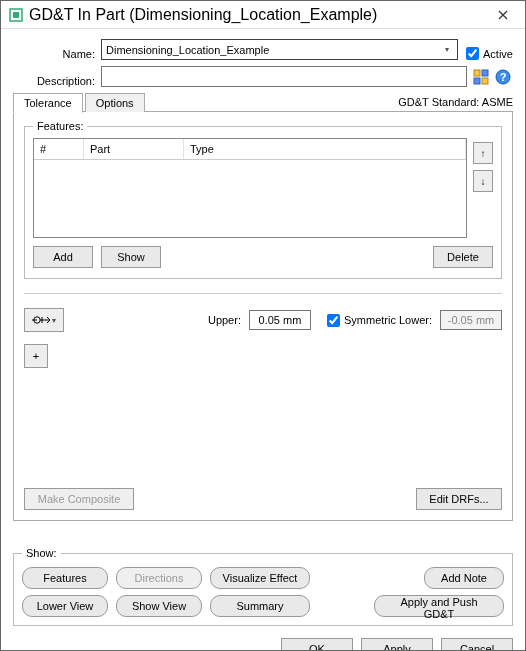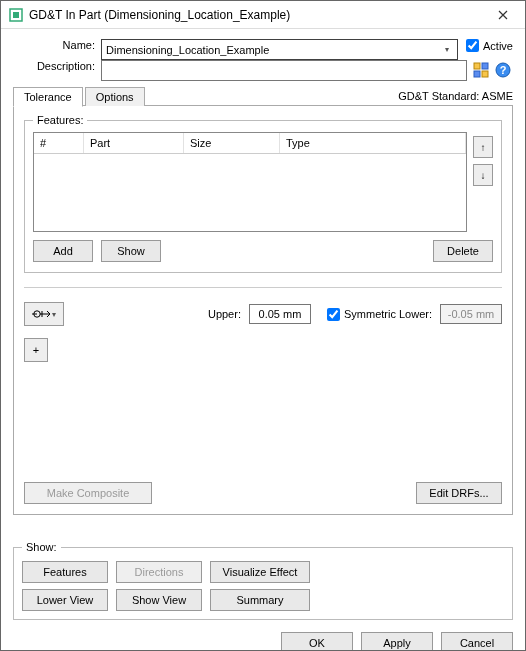--- a/index.html
+++ b/index.html
@@ -18,33 +18,33 @@
     display: flex;
     align-items: center;
     padding: 0 2px 0 8px;
     background: #fff;
     border-bottom: 1px solid #ddd;
   }
   .titlebar .app-icon {
     width: 14px; height: 14px;
     margin-right: 6px;
   }
-  .titlebar .title { flex: 1; font-size: 12px; }
+  .titlebar .title { flex: 1; font-size: 16px; }
   .titlebar .close {
     width: 40px; height: 26px;
     display:flex; align-items:center; justify-content:center;
     font-size: 14px;
   }
 
   .content { padding: 10px 12px 8px 12px; }
 
   .form-row {
     display: flex;
-    align-items: flex-start;
-    margin-bottom: 0;
+    align-items: flex-end;
+    margin-bottom: 6px;
   }
   .form-row .lbl {
     width: 88px;
     text-align: right;
     padding-right: 6px;
   }
   .name-combo {
     flex: 1;
     height: 21px;
     border: 1px solid #404040;
@@ -173,21 +173,21 @@
 
   fieldset.show {
     border:1px solid #bbb;
     padding:8px;
     margin: 18px 12px 8px 12px;
   }
   .show-grid {
     display:flex; gap:8px; flex-wrap:wrap;
   }
   .show-grid .col { display:flex; flex-direction:column; gap:6px; }
-  .show-grid .btn { width:86px; }
+  .show-grid .btn { width:86px;border-radius:10px; }
   .show-grid .wide { width:130px; }
 
   .okrow {
     display:flex; justify-content:flex-end; gap:8px;
     padding: 4px 12px 10px 12px;
   }
   .okrow .btn { width:72px; }
 </style>
 </head>
 <body>
@@ -248,21 +248,20 @@
   </div>
 
   <div class="page">
     <fieldset class="features">
       <legend>Features:</legend>
       <div class="grid-area">
         <div class="grid">
           <div class="grid-header">
             <div class="col-num">#</div>
             <div class="col-part">Part</div>
-            <div class="col-size">Size</div>
             <div class="col-type">Type</div>
           </div>
         </div>
         <div class="grid-side">
           <div class="arrowbtn">
             <span>↑</span>
           </div>
           <div class="arrowbtn">
             <span>↓</span>
           </div>
@@ -296,21 +295,21 @@
       </label>
       <input class="num-input ro" readonly="" value="-0.05 mm" style="">
     </div>
     <div class="plusbtn">
       <span>+</span>
     </div>
 
     <div class="tol-spacer"></div>
 
     <div class="bottom-btns">
-      <button class="btn" disabled="" style="width:128px">Make Composite</button>
+      <button class="btn" disabled="" style="width:110px">Make Composite</button>
       <div style="flex:1"></div>
       <button class="btn" style="width:86px">Edit DRFs...</button>
     </div>
   </div>
 </div>
 
 <fieldset class="show">
   <legend>Show:</legend>
   <div class="show-grid">
     <div class="col">
@@ -319,20 +318,24 @@
     </div>
     <div class="col">
       <button class="btn" disabled="">Directions</button>
       <button class="btn">Show View</button>
     </div>
     <div class="col">
       <button class="btn" style="width:100px">Visualize Effect</button>
       <button class="btn" style="width:100px">Summary</button>
     </div>
     <div style="flex:1"></div>
+    <div class="col">
+      <button class="btn wide" style="width:80px;margin-left:50px">Add Note</button>
+      <button class="btn wide">Apply and Push GD&amp;T</button>
+    </div>
   </div>
 </fieldset>
 
 <div class="okrow">
   <button class="btn">OK</button>
   <button class="btn">Apply</button>
   <button class="btn">Cancel</button>
 </div>
 
 </body></html>

